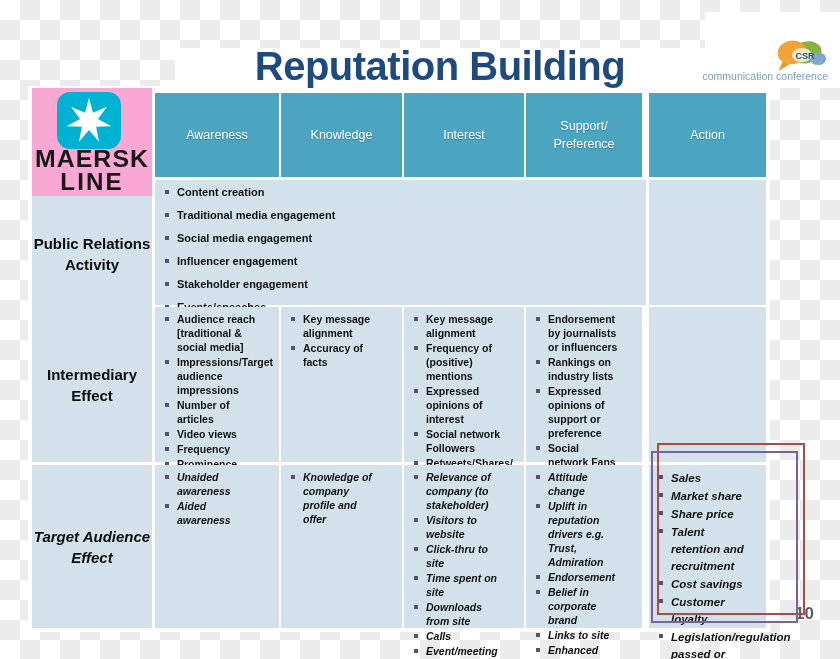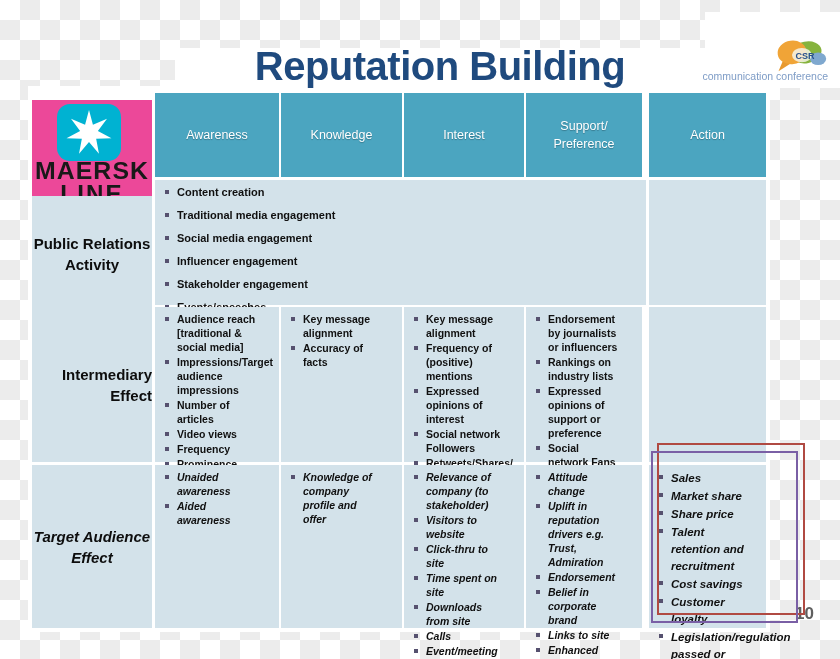--- a/index.html
+++ b/index.html
@@ -12,21 +12,21 @@
   }
   .title-band{position:absolute;left:175px;top:48px;width:530px;height:45px;background:#fff;}
   .slide-title{
     position:absolute;left:160px;top:44px;width:560px;text-align:center;
     font-size:40px;font-weight:700;letter-spacing:-0.5px;color:#1F4A7E;z-index:6;
   }
   .csr-box{position:absolute;left:705px;top:12px;width:135px;height:76px;background:#fff;}
   .csr-logo{position:absolute;right:10px;top:26px;width:58px;height:36px;}
   .csr-subtitle{position:absolute;right:12px;top:58px;font-size:10.5px;color:#7E9CC6;white-space:nowrap;}
   .table-wrap{position:absolute;left:28px;top:86px;width:742px;height:546px;background:#fff;}
-  .logo-box{position:absolute;left:4px;top:14px;width:120px;height:110px;background:#ec4899;text-align:center;}
+  .logo-box{position:absolute;left:4px;top:2px;width:120px;height:110px;background:#f9a8d4;text-align:center;}
   .maersk-badge{position:absolute;left:25px;top:4px;width:64px;height:57px;background:#00B2D2;border-radius:13px;}
   .maersk-badge svg{position:absolute;left:8px;top:5px;}
   .maersk-word{position:absolute;left:0;top:60px;width:120px;text-align:center;
     font-weight:700;color:#191919;line-height:23px;}
   .maersk-word .l1{font-size:23px;letter-spacing:1px;transform:scaleX(1.08);display:block;}
   .maersk-word .l2{font-size:23px;letter-spacing:2px;transform:scaleX(1.05);display:block;}
   .hcell{position:absolute;top:7px;height:84px;background:#4BA5C0;display:flex;align-items:center;justify-content:center;}
   .hcell span{color:#fff;font-size:12.5px;text-align:center;max-width:92px;line-height:1.45;
     text-shadow:0 1px 1px rgba(0,0,0,.28);}
   .cell{position:absolute;background:#D3E2EA;}
@@ -103,21 +103,21 @@
           <li>Content creation</li>
           <li>Traditional media engagement</li>
           <li>Social media engagement</li>
           <li>Influencer engagement</li>
           <li>Stakeholder engagement</li>
           <li>Events/speeches</li>
         </ul>
     </div>
     <div class="cell r1 c-ac"></div>
 
-    <div class="cell label-cell r2" style="left:4px;width:120px;text-align:right;">Intermediary Effect</div>
+    <div class="cell label-cell r2" style="left:4px;width:120px;">Intermediary Effect</div>
     <div class="cell r2 c-aw">
       <ul class="blist">
           <li>Audience reach [traditional &amp; social media]</li>
           <li>Impressions/Target audience impressions</li>
           <li>Number of articles</li>
           <li>Video views</li>
           <li>Frequency</li>
           <li>Prominence</li>
           <li>Share of voice</li>
         </ul>

